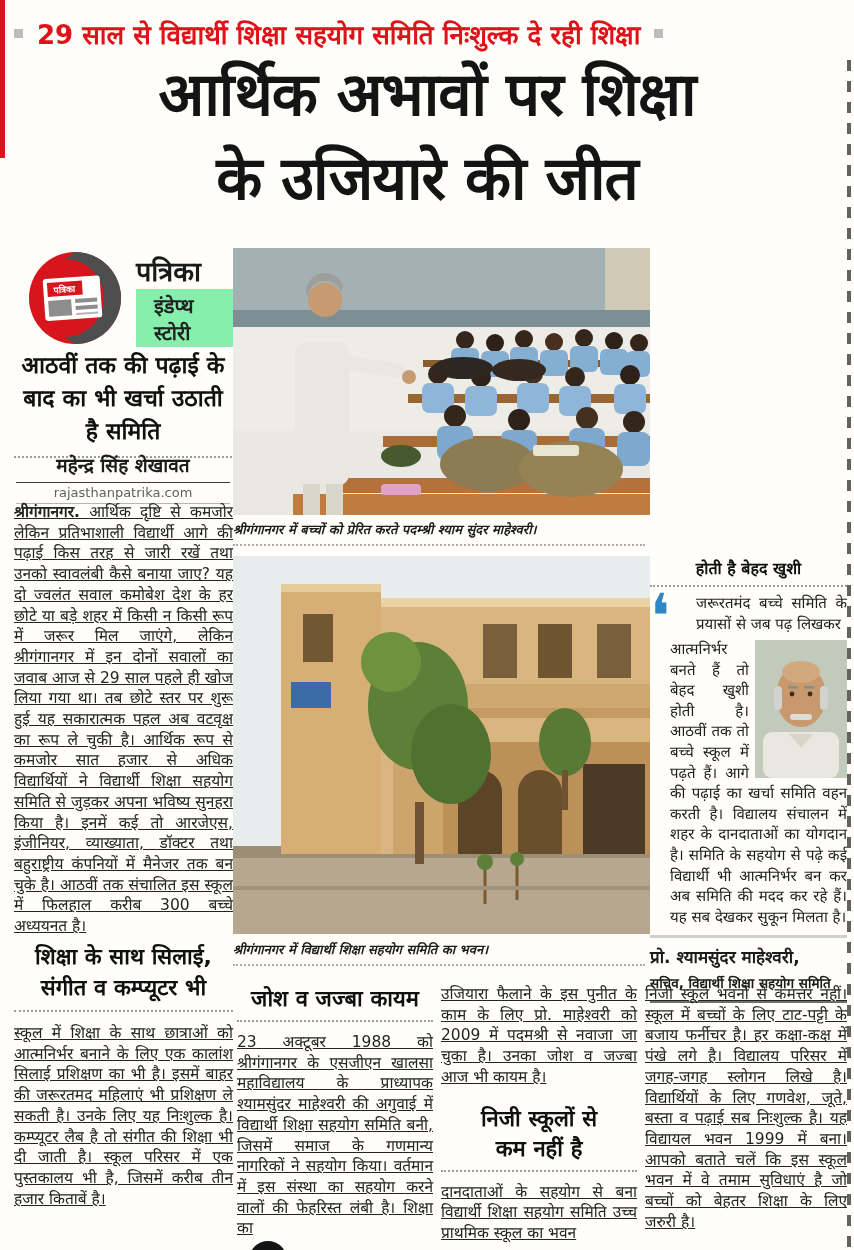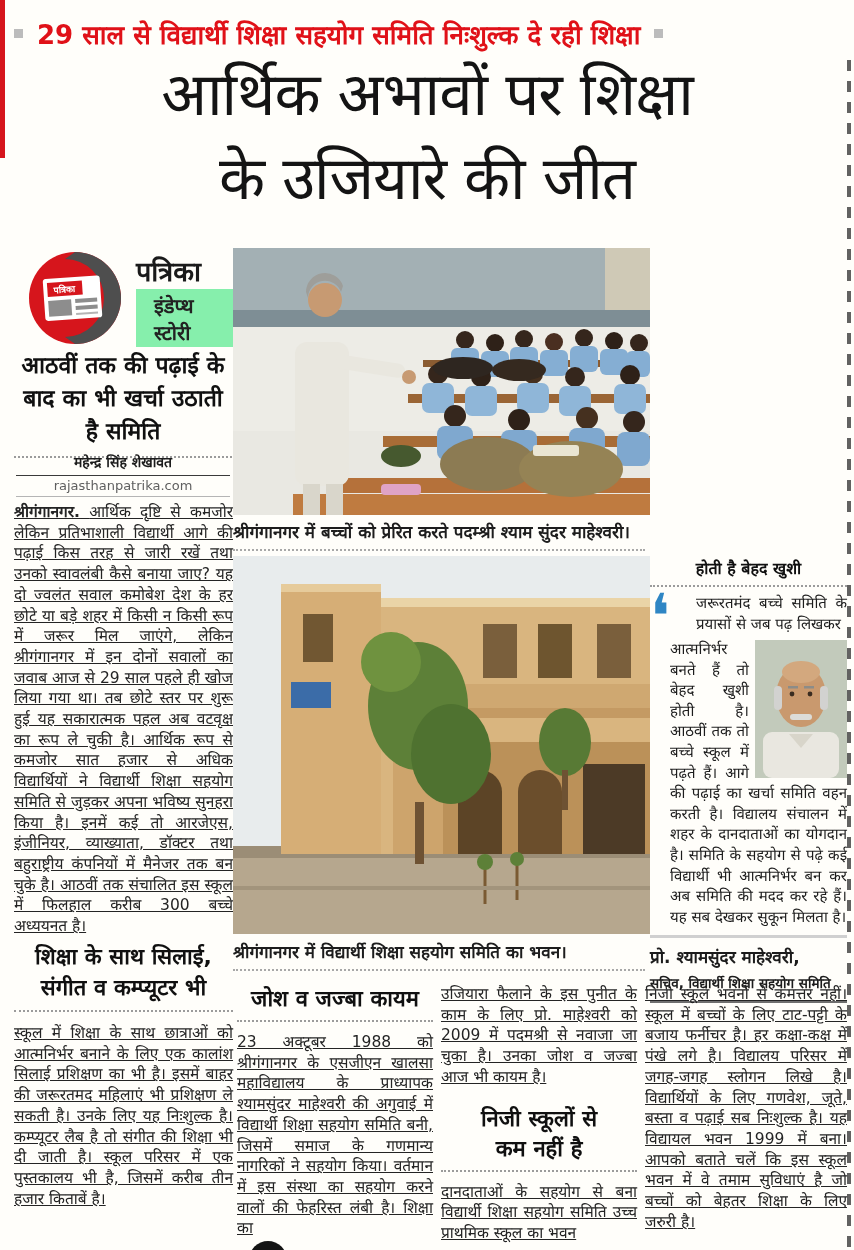--- a/index.html
+++ b/index.html
@@ -10,39 +10,39 @@
   }
   .abs{position:absolute;}
   .body-text{font-size:15.5px;line-height:20.7px;text-align:justify;color:#242424;margin:0;text-decoration:underline;}
   
   .left-rule{left:0;top:0;width:5px;height:158px;background:#d6151c;}
   .kicker{left:0;top:16px;width:100%;text-align:left;color:#e01118;
     font-size:26px;font-weight:bold;letter-spacing:0;}
   .kicker .sq{display:inline-block;width:9px;height:9px;background:#bcbcbc;
     vertical-align:middle;margin:0 14px 6px 14px;}
   .headline{left:0;top:52px;width:100%;text-align:center;font-size:60px;line-height:84px;
-    font-weight:400;color:#141414;letter-spacing:-1px;}
+    font-weight:700;color:#141414;letter-spacing:-1px;}
   
   .logo-wrap{left:28px;top:251px;width:94px;height:94px;}
   .brand{left:136px;top:252px;width:100px;font-size:27px;font-weight:bold;color:#1a1a1a;}
   .tagbox{left:136px;top:289px;width:97px;height:58px;background:#86efac;
     font-size:20px;font-weight:bold;line-height:27px;padding:4px 0 0 18px;box-sizing:border-box;color:#222;}
   .subhead1{left:14px;top:349px;width:218px;font-size:23px;line-height:33px;font-weight:bold;
     text-align:center;color:#101010;padding-bottom:8px;border-bottom:2px dotted #9b9b9b;}
   .byline-blk{left:16px;top:452px;width:214px;text-align:center;}
-  .byline-name{font-size:14px;font-weight:bold;border-bottom:1px solid #3a3a3a;padding-bottom:4px;}
+  .byline-name{font-size:19px;font-weight:bold;border-bottom:1px solid #3a3a3a;padding-bottom:4px;}
   .byline-site{font-size:13px;color:#5f5f5f;padding:2px 0 3px 0;border-bottom:1px solid #b5b5b5;}
   .leftcol-body1{left:14px;top:502px;width:219px;}
   .subhead2{left:14px;top:941px;width:219px;font-size:22px;line-height:31px;font-weight:bold;
     text-align:center;color:#101010;padding-bottom:7px;border-bottom:2px dotted #9b9b9b;}
   .leftcol-body2{left:14px;top:1023px;width:219px;}
   
   .photo1{left:233px;top:248px;width:417px;height:267px;}
-  .caption{font-size:17px;font-weight:bold;color:#1d1d1d;padding-bottom:6px;
-    border-bottom:2px dotted #a8a8a8;}
+  .caption{font-size:13px;font-weight:bold;color:#1d1d1d;padding-bottom:6px;
+    border-bottom:2px dotted #a8a8a8;font-style:italic;}
   .cap1{left:233px;top:520px;width:412px;}
   .photo2{left:233px;top:556px;width:417px;height:378px;}
   .cap2{left:233px;top:940px;width:412px;}
   
   .rightcol{left:650px;top:557px;width:197px;}
   .qtitle{font-size:16px;font-weight:bold;text-align:center;color:#101010;
     padding-bottom:6px;border-bottom:2px dotted #9b9b9b;margin-bottom:6px;}
   .qmark{float:left;width:40px;height:44px;margin:2px 6px 0 0;color:#2f86c4;
     font-size:62px;line-height:44px;font-family:"DejaVu Serif", serif;}
   .qintro{font-size:15px;line-height:20.6px;text-align:justify;}

